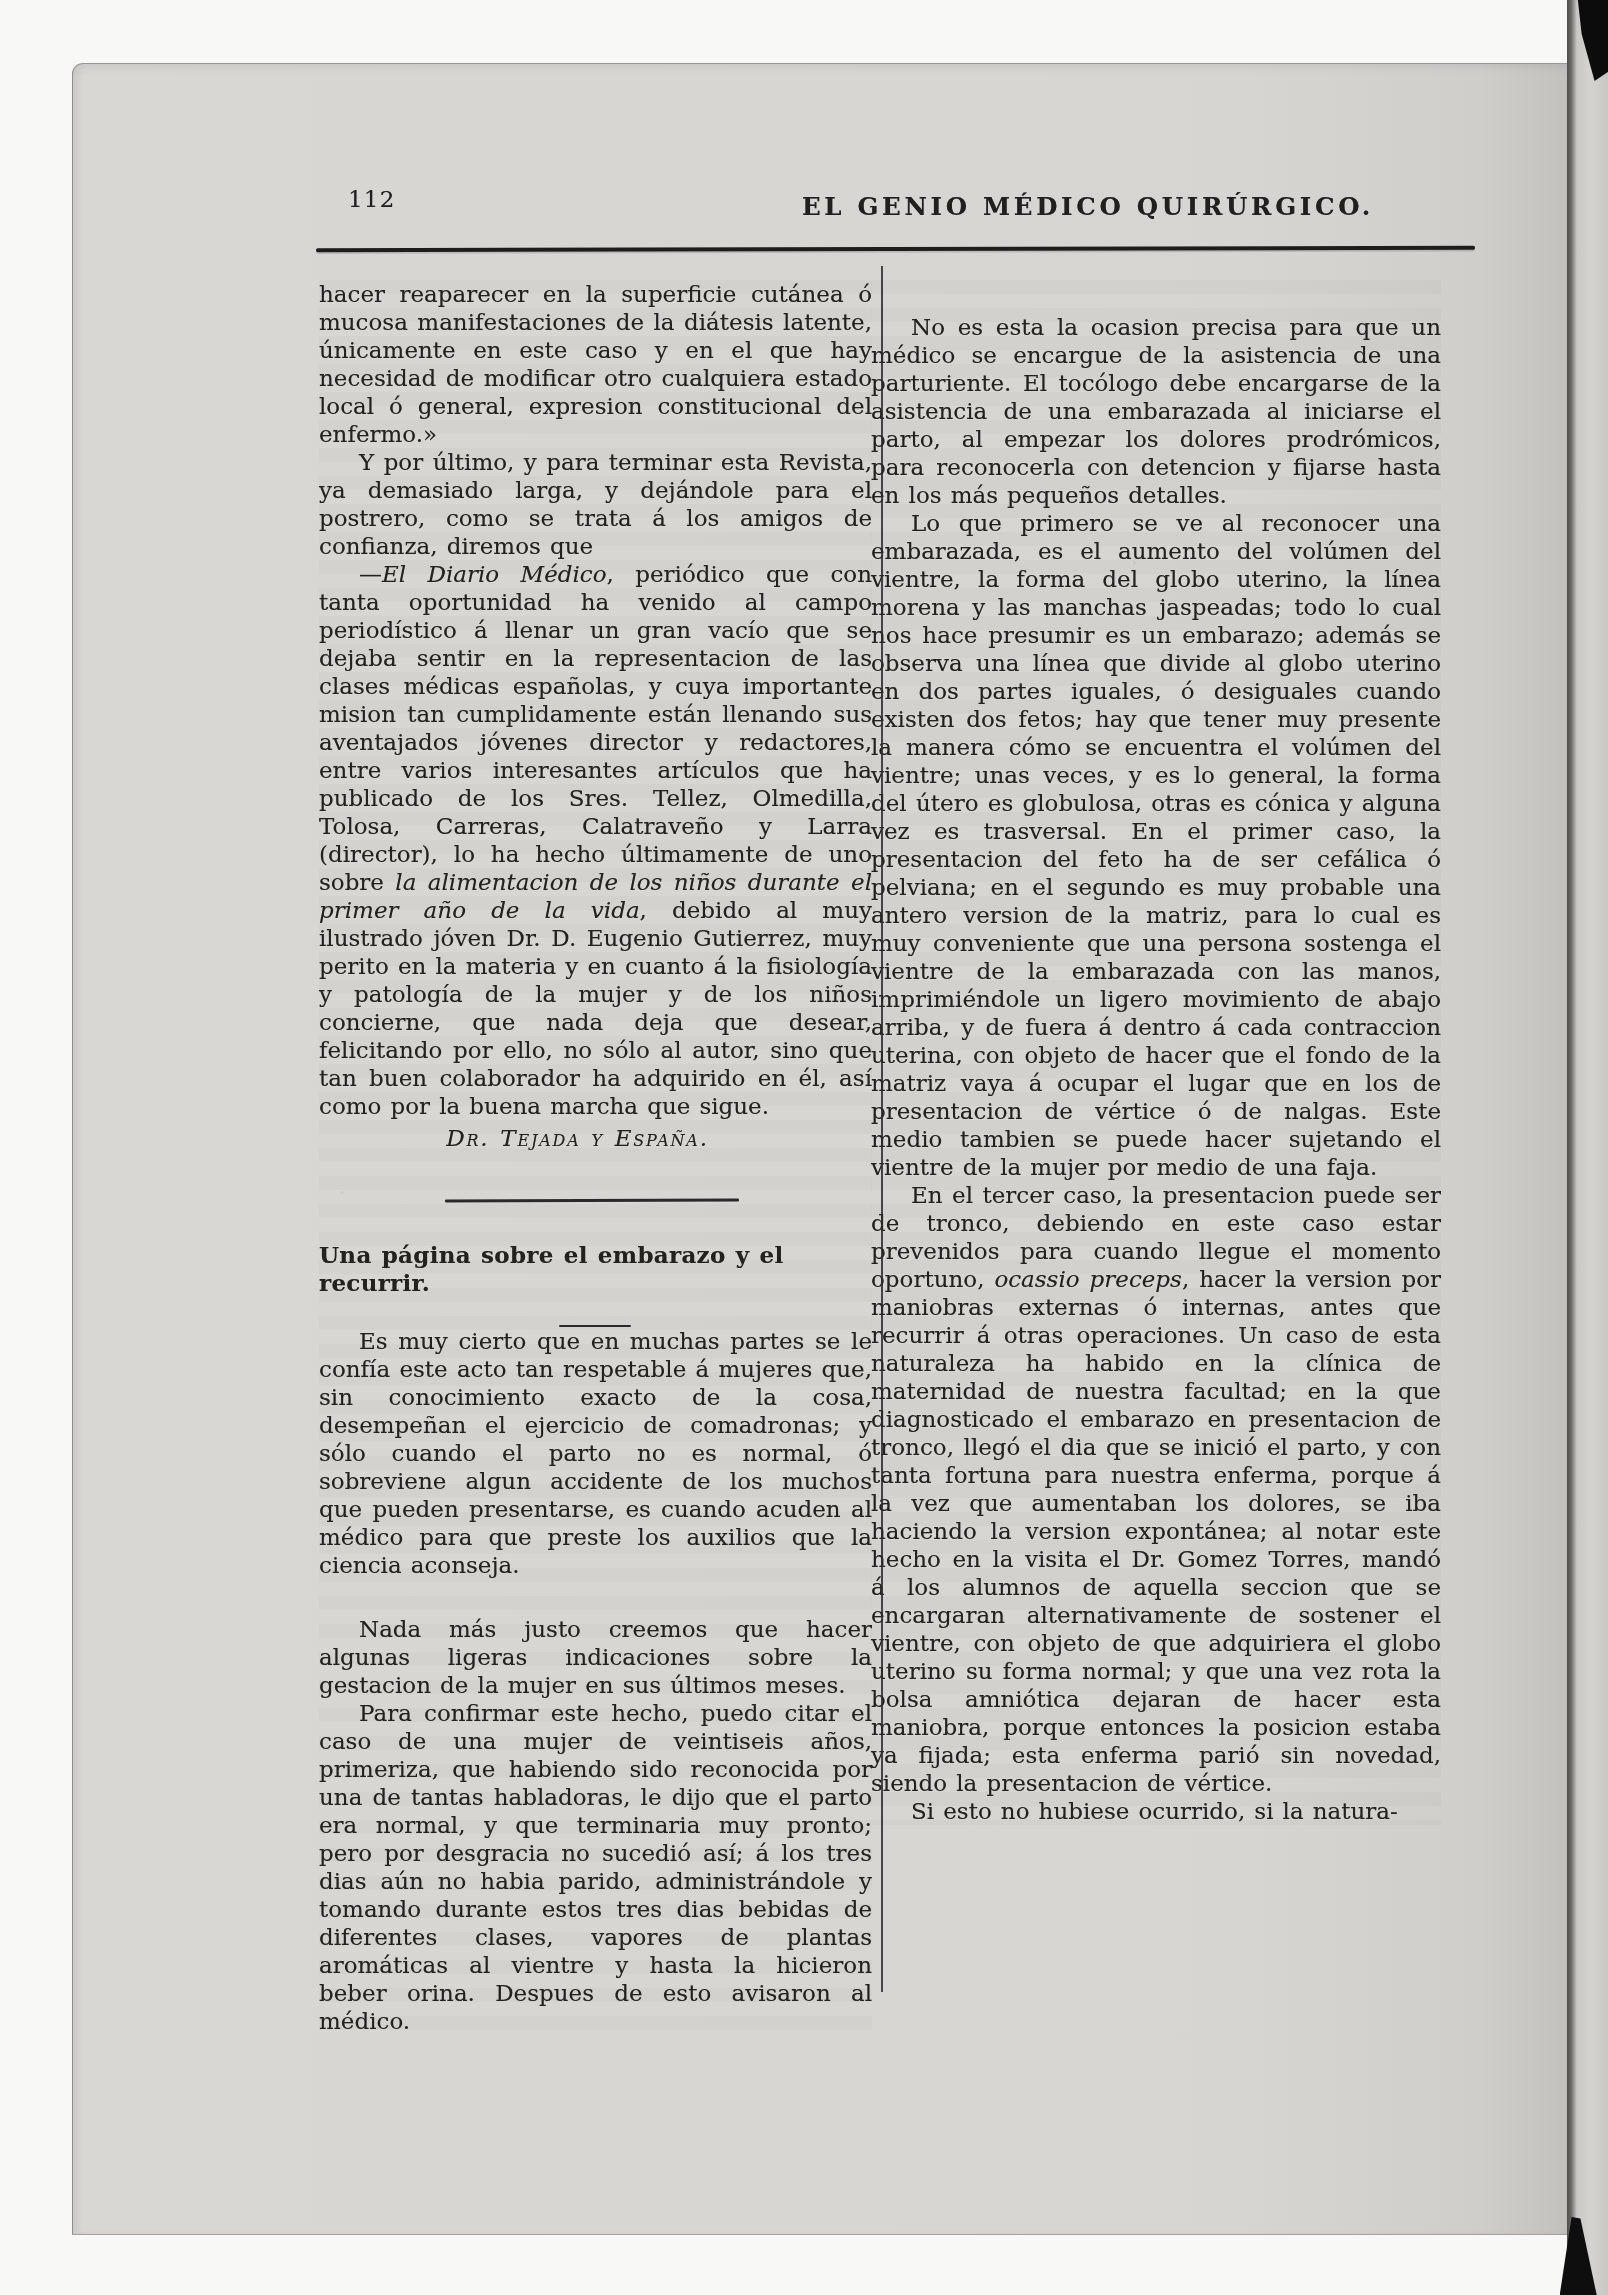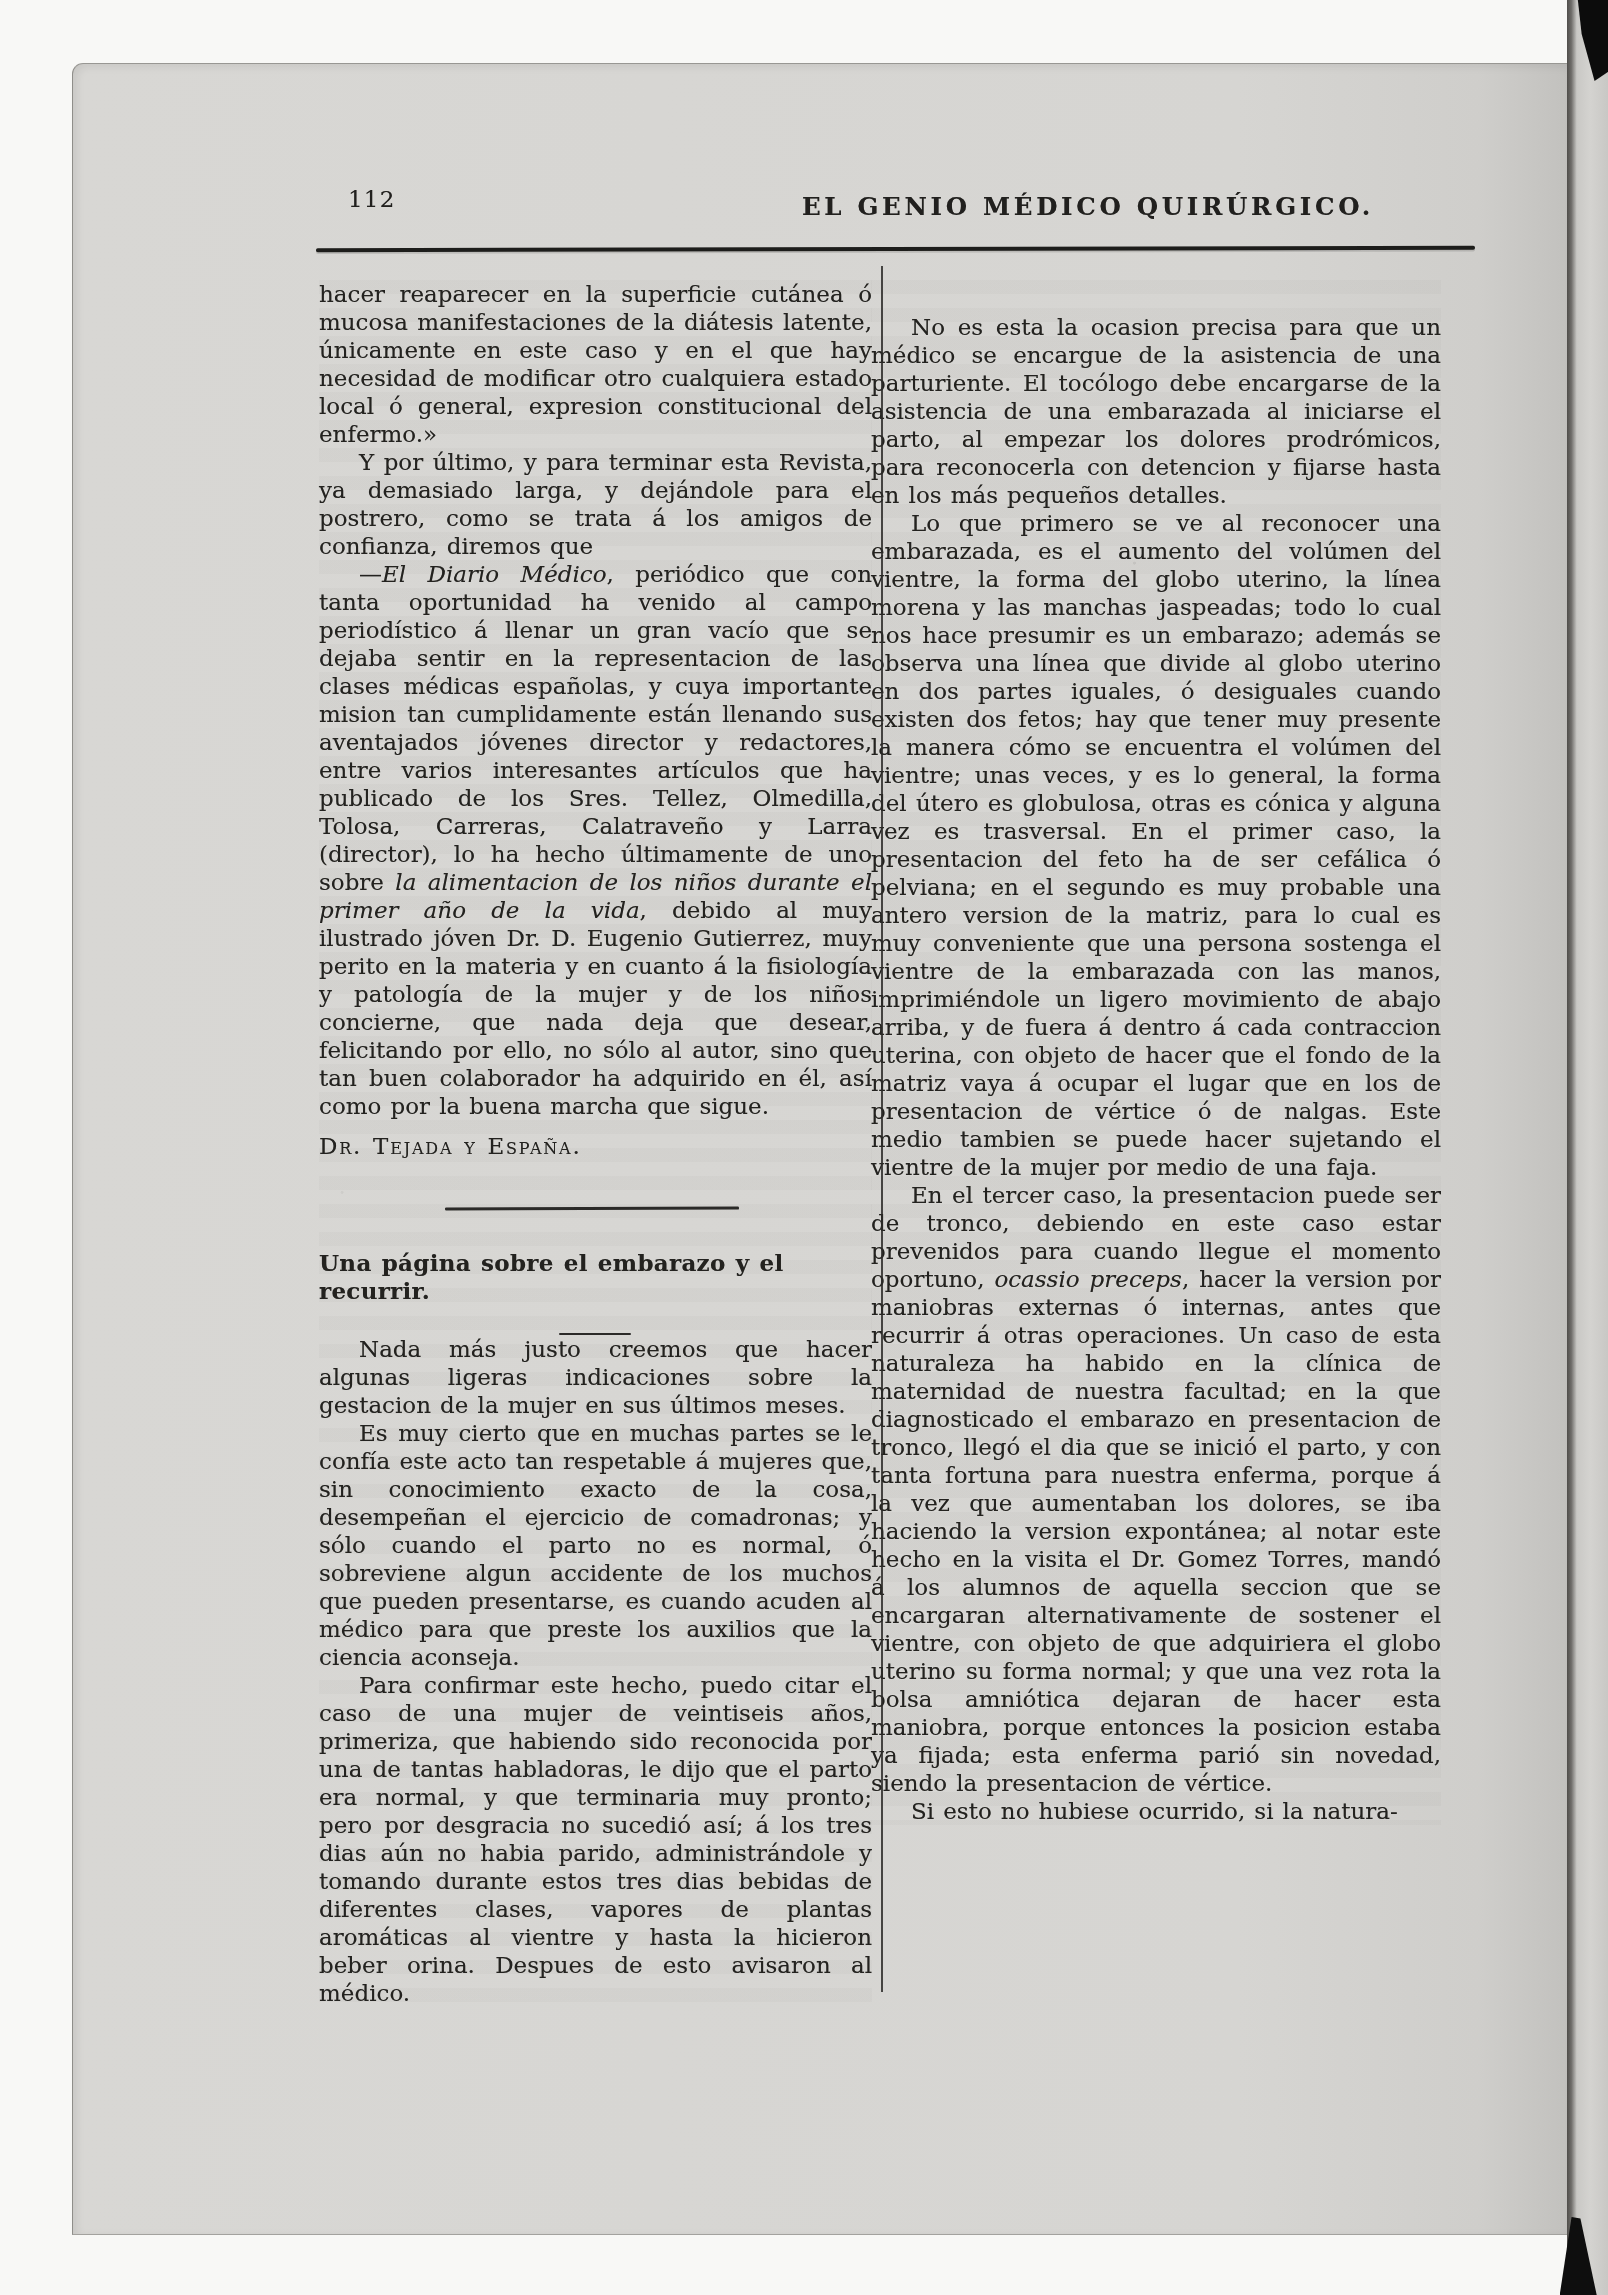--- a/index.html
+++ b/index.html
@@ -63,22 +63,22 @@
   .col-left{left:246px;width:553px;}
   .col-right{left:798px;width:570px;padding-top:33px;}
   .divider{
     position:absolute;left:808px;top:202px;width:1.8px;height:1726px;
     background:#2b2a28;opacity:.85;
   }
   .para{margin:0;}
   .para.ind{text-indent:40px;}
   .it{font-style:italic;}
   .sig{
-    margin:12px 36px 0 0;text-align:left;
-    font-variant:small-caps;letter-spacing:1.8px;
+    margin:4px 36px 0 0;text-align:center;
+    font-variant:small-caps;letter-spacing:1.8px;font-style:italic;
   }
   .rule-wide{
     width:294px;height:2.5px;background:#2b2a28;border-radius:1.2px;
     margin:47px 0 0 126px;transform:rotate(-0.15deg);
   }
   .heading{
     margin:39px 0 0 0;font-size:23px;font-weight:700;letter-spacing:0.3px;
     text-align:left;
   }
   .rule-short{
@@ -97,22 +97,22 @@
     <div class="title">EL GENIO MÉDICO QUIRÚRGICO.</div>
     <div class="head-rule"></div>
     <div class="col col-left" id="col-left">
         <p class="para"><span>hacer reaparecer en la superficie cutánea ó mucosa manifestaciones de la diátesis latente, únicamente en este caso y en el que hay necesidad de modificar otro cualquiera estado local ó general, expresion constitucional del enfermo.»</span></p>
         <p class="para ind"><span>Y por último, y para terminar esta Revista, ya demasiado larga, y dejándole para el postrero, como se trata á los amigos de confianza, diremos que</span></p>
         <p class="para ind"><span>—</span><span class="it">El Diario Médico</span><span>, periódico que con tanta oportunidad ha venido al campo periodístico á llenar un gran vacío que se dejaba sentir en la representacion de las clases médicas españolas, y cuya importante mision tan cumplidamente están llenando sus aventajados jóvenes director y redactores, entre varios interesantes artículos que ha publicado de los Sres. Tellez, Olmedilla, Tolosa, Carreras, Calatraveño y Larra (director), lo ha hecho últimamente de uno sobre </span><span class="it">la alimentacion de los niños durante el primer año de la vida</span><span>, debido al muy ilustrado jóven Dr. D. Eugenio Gutierrez, muy perito en la materia y en cuanto á la fisiología y patología de la mujer y de los niños concierne, que nada deja que desear, felicitando por ello, no sólo al autor, sino que tan buen colaborador ha adquirido en él, así como por la buena marcha que sigue.</span></p>
         <p class="sig">Dr. Tejada y España.</p>
         <div class="rule-wide"></div>
         <h2 class="heading">Una página sobre el embarazo y el recurrir.</h2>
         <div class="rule-short"></div>
+        <p class="para ind"><span>Es muy cierto que en muchas partes se le confía este acto tan respetable á mujeres que, sin conocimiento exacto de la cosa, desempeñan el ejercicio de comadronas; y sólo cuando el parto no es normal, ó sobreviene algun accidente de los muchos que pueden presentarse, es cuando acuden al médico para que preste los auxilios que la ciencia aconseja.</span></p>
         <p class="para ind after-rule"><span>Nada más justo creemos que hacer algunas ligeras indicaciones sobre la gestacion de la mujer en sus últimos meses.</span></p>
-        <p class="para ind"><span>Es muy cierto que en muchas partes se le confía este acto tan respetable á mujeres que, sin conocimiento exacto de la cosa, desempeñan el ejercicio de comadronas; y sólo cuando el parto no es normal, ó sobreviene algun accidente de los muchos que pueden presentarse, es cuando acuden al médico para que preste los auxilios que la ciencia aconseja.</span></p>
         <p class="para ind"><span>Para confirmar este hecho, puedo citar el caso de una mujer de veintiseis años, primeriza, que habiendo sido reconocida por una de tantas habladoras, le dijo que el parto era normal, y que terminaria muy pronto; pero por desgracia no sucedió así; á los tres dias aún no habia parido, administrándole y tomando durante estos tres dias bebidas de diferentes clases, vapores de plantas aromáticas al vientre y hasta la hicieron beber orina. Despues de esto avisaron al médico.</span></p>
       </div>
     <div class="col col-right" id="col-right">
         <p class="para ind"><span>No es esta la ocasion precisa para que un médico se encargue de la asistencia de una parturiente. El tocólogo debe encargarse de la asistencia de una embarazada al iniciarse el parto, al empezar los dolores prodrómicos, para reconocerla con detencion y fijarse hasta en los más pequeños detalles.</span></p>
         <p class="para ind"><span>Lo que primero se ve al reconocer una embarazada, es el aumento del volúmen del vientre, la forma del globo uterino, la línea morena y las manchas jaspeadas; todo lo cual nos hace presumir es un embarazo; además se observa una línea que divide al globo uterino en dos partes iguales, ó desiguales cuando existen dos fetos; hay que tener muy presente la manera cómo se encuentra el volúmen del vientre; unas veces, y es lo general, la forma del útero es globulosa, otras es cónica y alguna vez es trasversal. En el primer caso, la presentacion del feto ha de ser cefálica ó pelviana; en el segundo es muy probable una antero version de la matriz, para lo cual es muy conveniente que una persona sostenga el vientre de la embarazada con las manos, imprimiéndole un ligero movimiento de abajo arriba, y de fuera á dentro á cada contraccion uterina, con objeto de hacer que el fondo de la matriz vaya á ocupar el lugar que en los de presentacion de vértice ó de nalgas. Este medio tambien se puede hacer sujetando el vientre de la mujer por medio de una faja.</span></p>
         <p class="para ind"><span>En el tercer caso, la presentacion puede ser de tronco, debiendo en este caso estar prevenidos para cuando llegue el momento oportuno, </span><span class="it">ocassio preceps</span><span>, hacer la version por maniobras externas ó internas, antes que recurrir á otras operaciones. Un caso de esta naturaleza ha habido en la clínica de maternidad de nuestra facultad; en la que diagnosticado el embarazo en presentacion de tronco, llegó el dia que se inició el parto, y con tanta fortuna para nuestra enferma, porque á la vez que aumentaban los dolores, se iba haciendo la version expontánea; al notar este hecho en la visita el Dr. Gomez Torres, mandó á los alumnos de aquella seccion que se encargaran alternativamente de sostener el vientre, con objeto de que adquiriera el globo uterino su forma normal; y que una vez rota la bolsa amniótica dejaran de hacer esta maniobra, porque entonces la posicion estaba ya fijada; esta enferma parió sin novedad, siendo la presentacion de vértice.</span></p>
         <p class="para ind"><span>Si esto no hubiese ocurrido, si la natura-</span></p>
       </div>
     <div class="divider"></div>
   </div>

